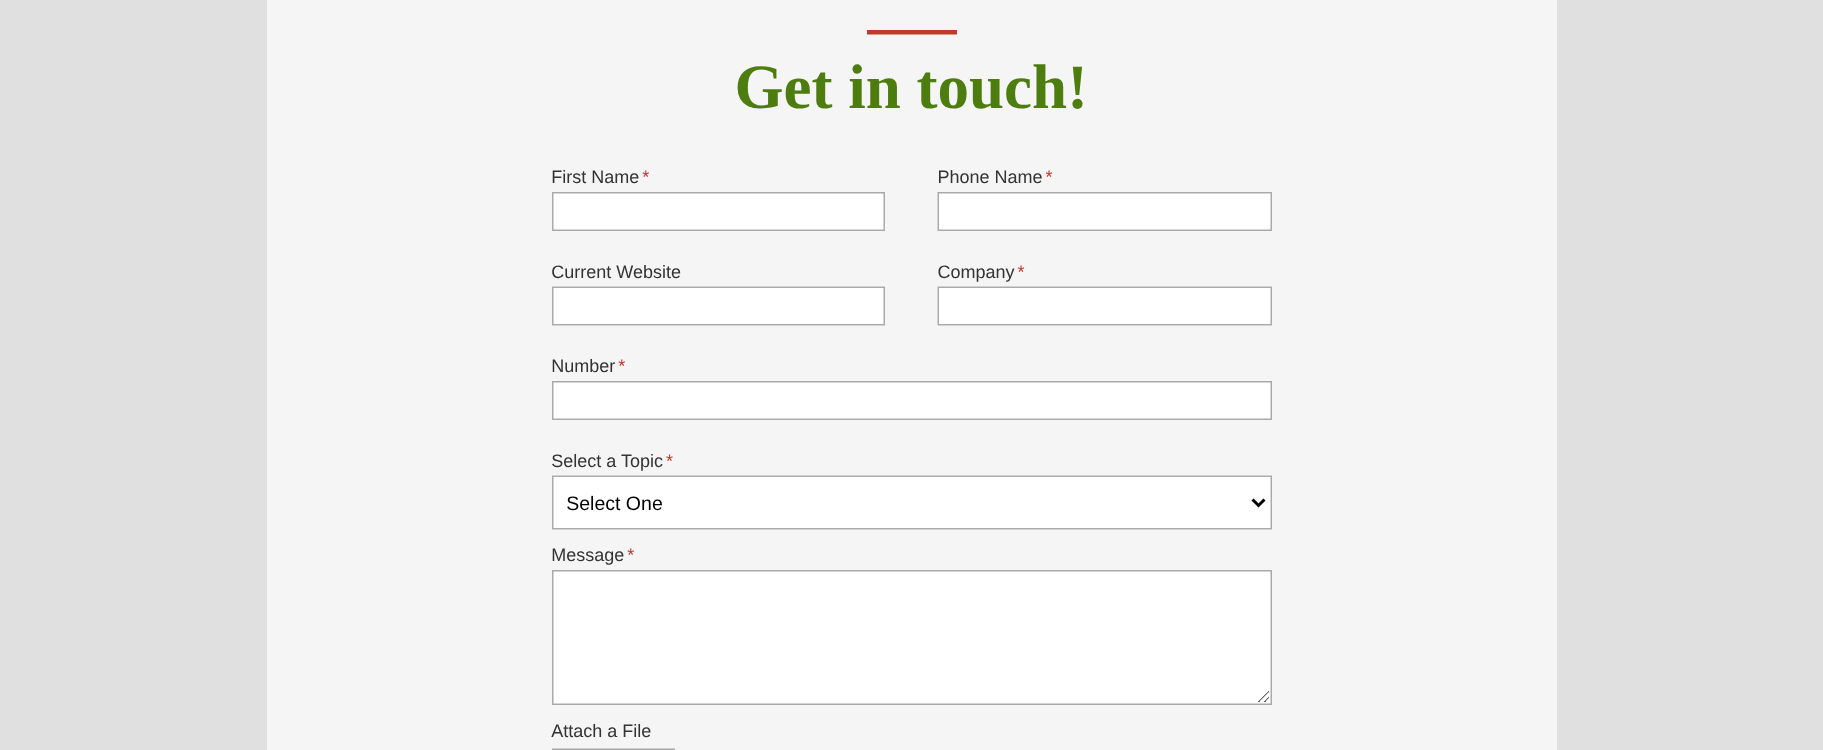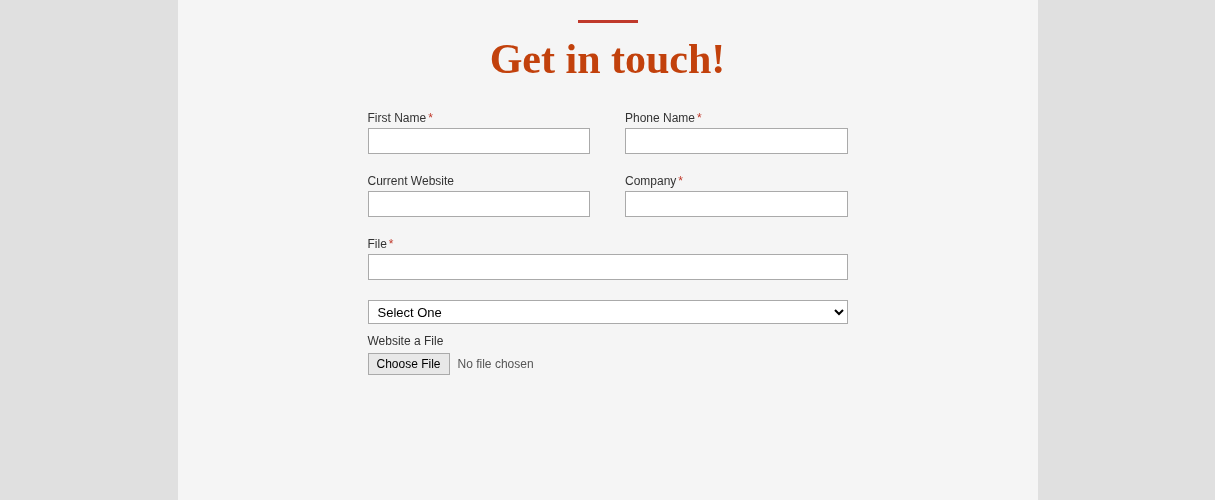--- a/index.html
+++ b/index.html
@@ -31,21 +31,21 @@
     .decorative-line {
       width: 60px;
       height: 3px;
       background-color: #c0392b;
       margin-bottom: 12px;
     }
 
     .page-title {
       font-size: 42px;
       font-weight: bold;
-      color: #c2410c;
+      color: #4d7c0f;
       margin-bottom: 28px;
       font-family: Georgia, serif;
     }
 
     .form-container {
       width: 100%;
       max-width: 480px;
     }
 
     .form-row {
@@ -81,21 +81,21 @@
       height: 26px;
       border: 1px solid #aaa;
       background-color: #fff;
       padding: 3px 5px;
       font-size: 13px;
       outline: none;
     }
 
     .form-group select {
       width: 100%;
-      height: 24px;
+      height: 36px;
       border: 1px solid #aaa;
       background-color: #fff;
       padding: 2px 5px;
       font-size: 13px;
       outline: none;
     }
 
     .form-group textarea {
       width: 100%;
       height: 90px;
@@ -169,39 +169,48 @@
         <label>
           <span>Company</span><span class="required-star">*</span>
         </label>
         <input type="text" style="">
       </div>
     </div>
 
     <div class="form-row">
       <div class="form-group">
         <label>
-          <span>File</span><span class="required-star">*</span>
+          <span>Number</span><span class="required-star">*</span>
         </label>
         <input type="email" style="">
       </div>
     </div>
 
     <div class="form-group">
+      <label>
+        <span>Select a Topic</span><span class="required-star">*</span>
+      </label>
       <select>
         <option value="">Select One</option>
         <option value="general">General Inquiry</option>
         <option value="support">Support</option>
         <option value="sales">Sales</option>
         <option value="other">Other</option>
       </select>
     </div>
 
+    <div class="form-group">
+      <label>
+        <span>Message</span><span class="required-star">*</span>
+      </label>
+      <textarea style=""></textarea>
+    </div>
 
     <div>
-      <div class="attach-file-label">Website a File</div>
+      <div class="attach-file-label">Attach a File</div>
       <div class="file-input-row">
         <button class="choose-file-btn">Choose File</button>
         <span class="no-file-chosen">No file chosen</span>
       </div>
     </div>
 
   </div>
 </div>
 
 </body></html>

